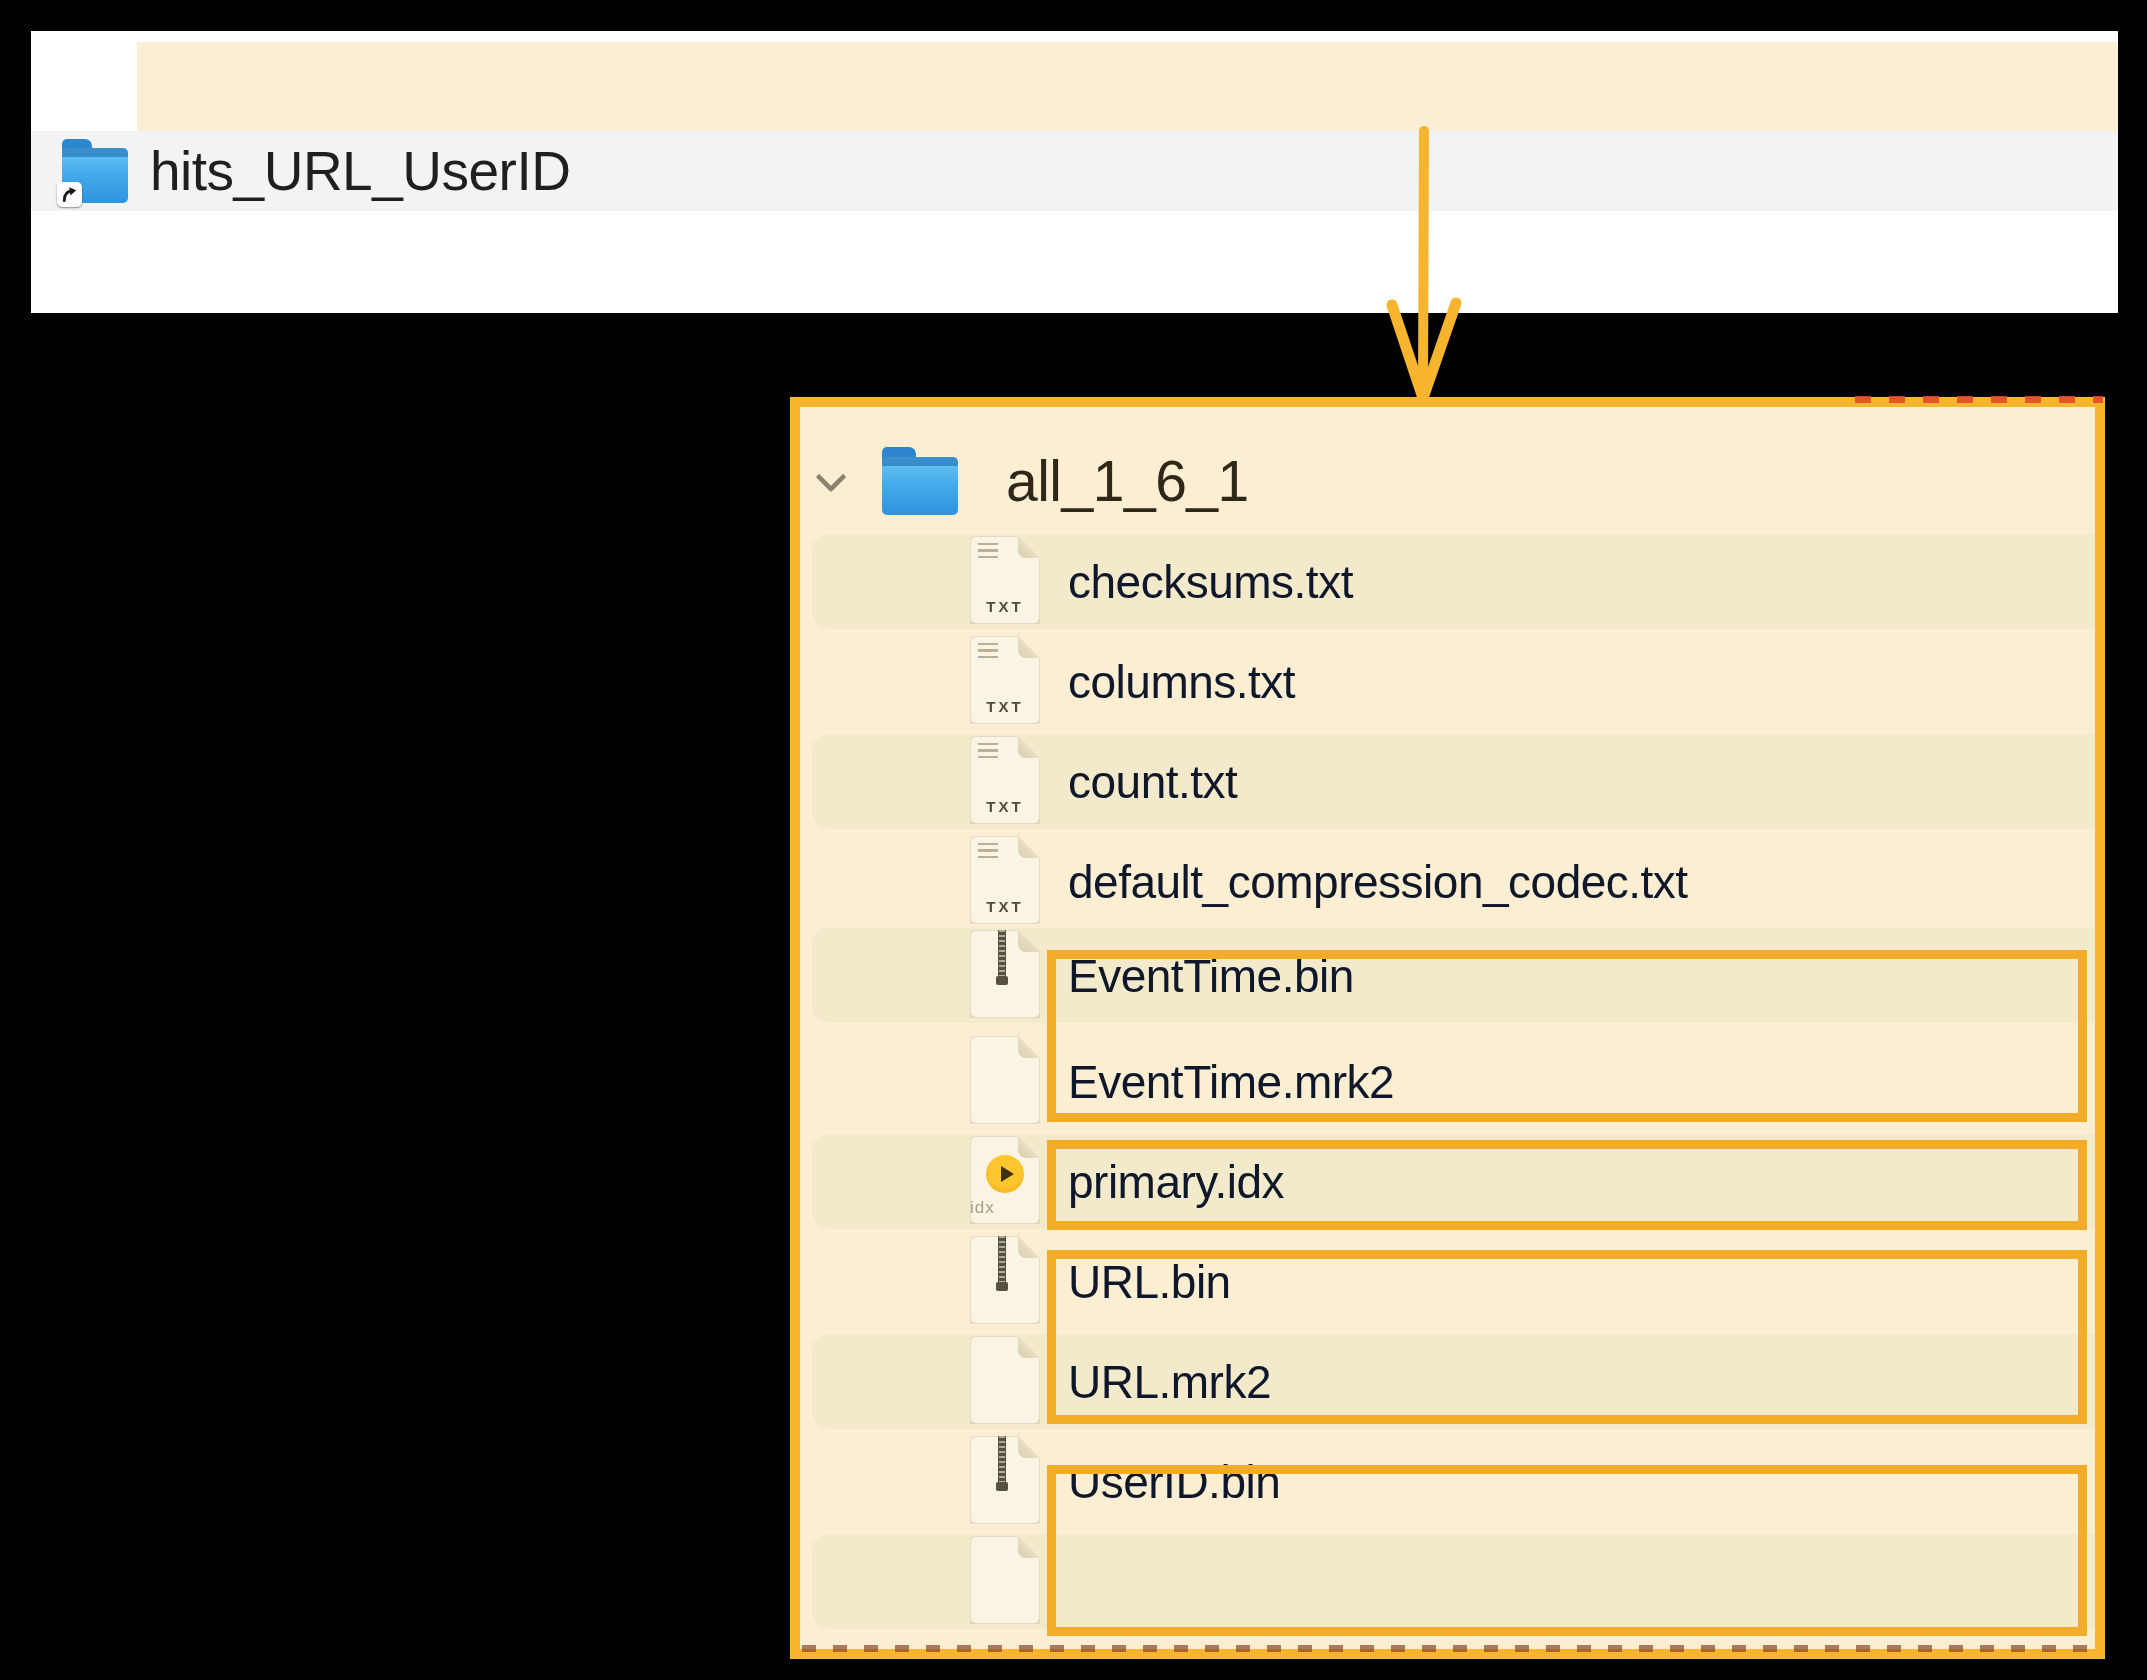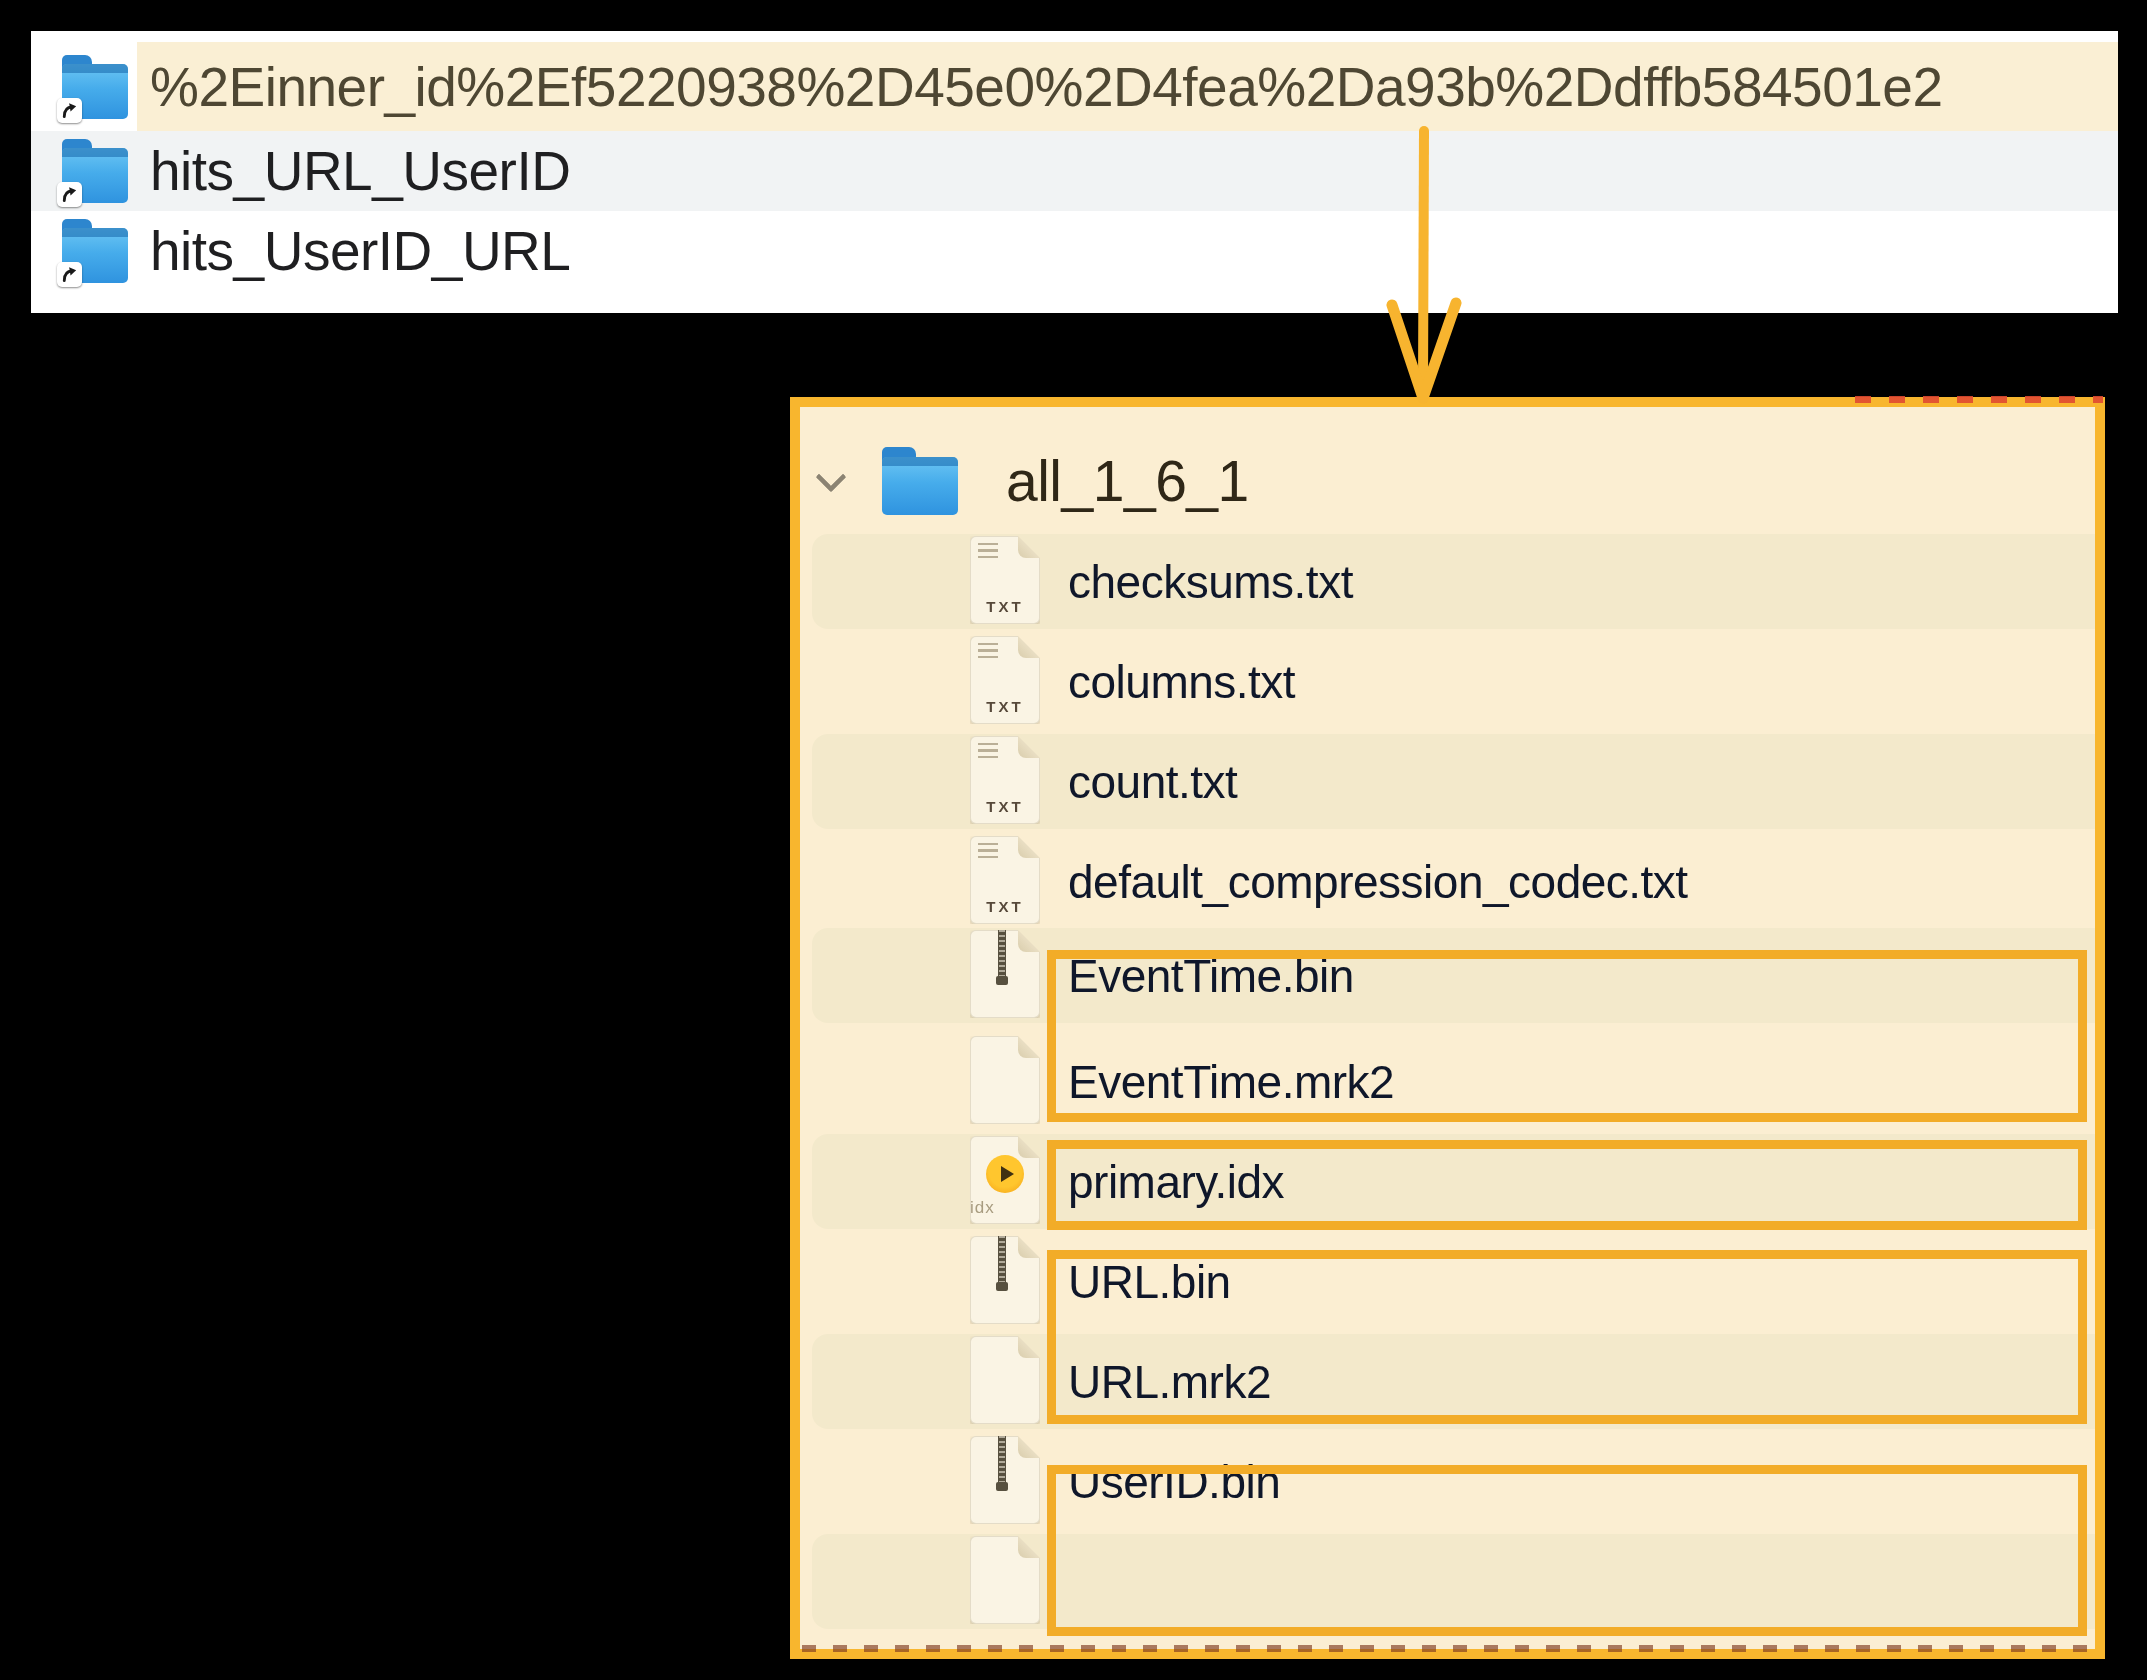--- a/index.html
+++ b/index.html
@@ -100,61 +100,35 @@
         background:repeating-linear-gradient(90deg,#7E3A20 0 14px,rgba(0,0,0,0) 14px 31px);}
 </style>
 </head>
 <body>
 
 <div class="stage">
 
   <div class="top-panel">
     <div class="r1bg"></div>
 
-    <div class="frow row1">
-      <span class="alias-folder">
-        <span class="fold-tab"></span>
-        <span class="fold-body"></span>
-        <span class="alias-badge">
-          <svg viewBox="0 0 24 24">
-              <path d="M6 19 C6 11 10 8.2 15 8" fill="none" stroke="#1a1a1a" stroke-width="3.2" stroke-linecap="round"></path>
-              <path d="M11.6 3.6 L19.6 7.2 L13.2 13.2 Z" fill="#1a1a1a"></path>
-            </svg>
-        </span>
-      </span>
-      <span class="flabel">%2Einner_id%2Ef5220938%2D45e0%2D4fea%2Da93b%2Ddffb584501e2</span>
-    </div>
 
     <div class="frow row2">
       <span class="alias-folder">
         <span class="fold-tab"></span>
         <span class="fold-body"></span>
         <span class="alias-badge">
           <svg viewBox="0 0 24 24">
               <path d="M6 19 C6 11 10 8.2 15 8" fill="none" stroke="#1a1a1a" stroke-width="3.2" stroke-linecap="round"></path>
               <path d="M11.6 3.6 L19.6 7.2 L13.2 13.2 Z" fill="#1a1a1a"></path>
             </svg>
         </span>
       </span>
       <span class="flabel">hits_URL_UserID</span>
     </div>
 
-    <div class="frow row3">
-      <span class="alias-folder">
-        <span class="fold-tab"></span>
-        <span class="fold-body"></span>
-        <span class="alias-badge">
-          <svg viewBox="0 0 24 24">
-              <path d="M6 19 C6 11 10 8.2 15 8" fill="none" stroke="#1a1a1a" stroke-width="3.2" stroke-linecap="round"></path>
-              <path d="M11.6 3.6 L19.6 7.2 L13.2 13.2 Z" fill="#1a1a1a"></path>
-            </svg>
-        </span>
-      </span>
-      <span class="flabel">hits_UserID_URL</span>
-    </div>
   </div>
 
   <svg class="flow-arrow" viewBox="0 0 92 282">
     <path d="M46 5 L45 262" fill="none" stroke="#F7B42F" stroke-width="10" stroke-linecap="round"></path>
     <path d="M14 179 L45 272" fill="none" stroke="#F7B42F" stroke-width="11" stroke-linecap="round"></path>
     <path d="M78 177 L45 272" fill="none" stroke="#F7B42F" stroke-width="11" stroke-linecap="round"></path>
   </svg>
 
   <div class="detail-panel">
     <div class="panel-inner">

